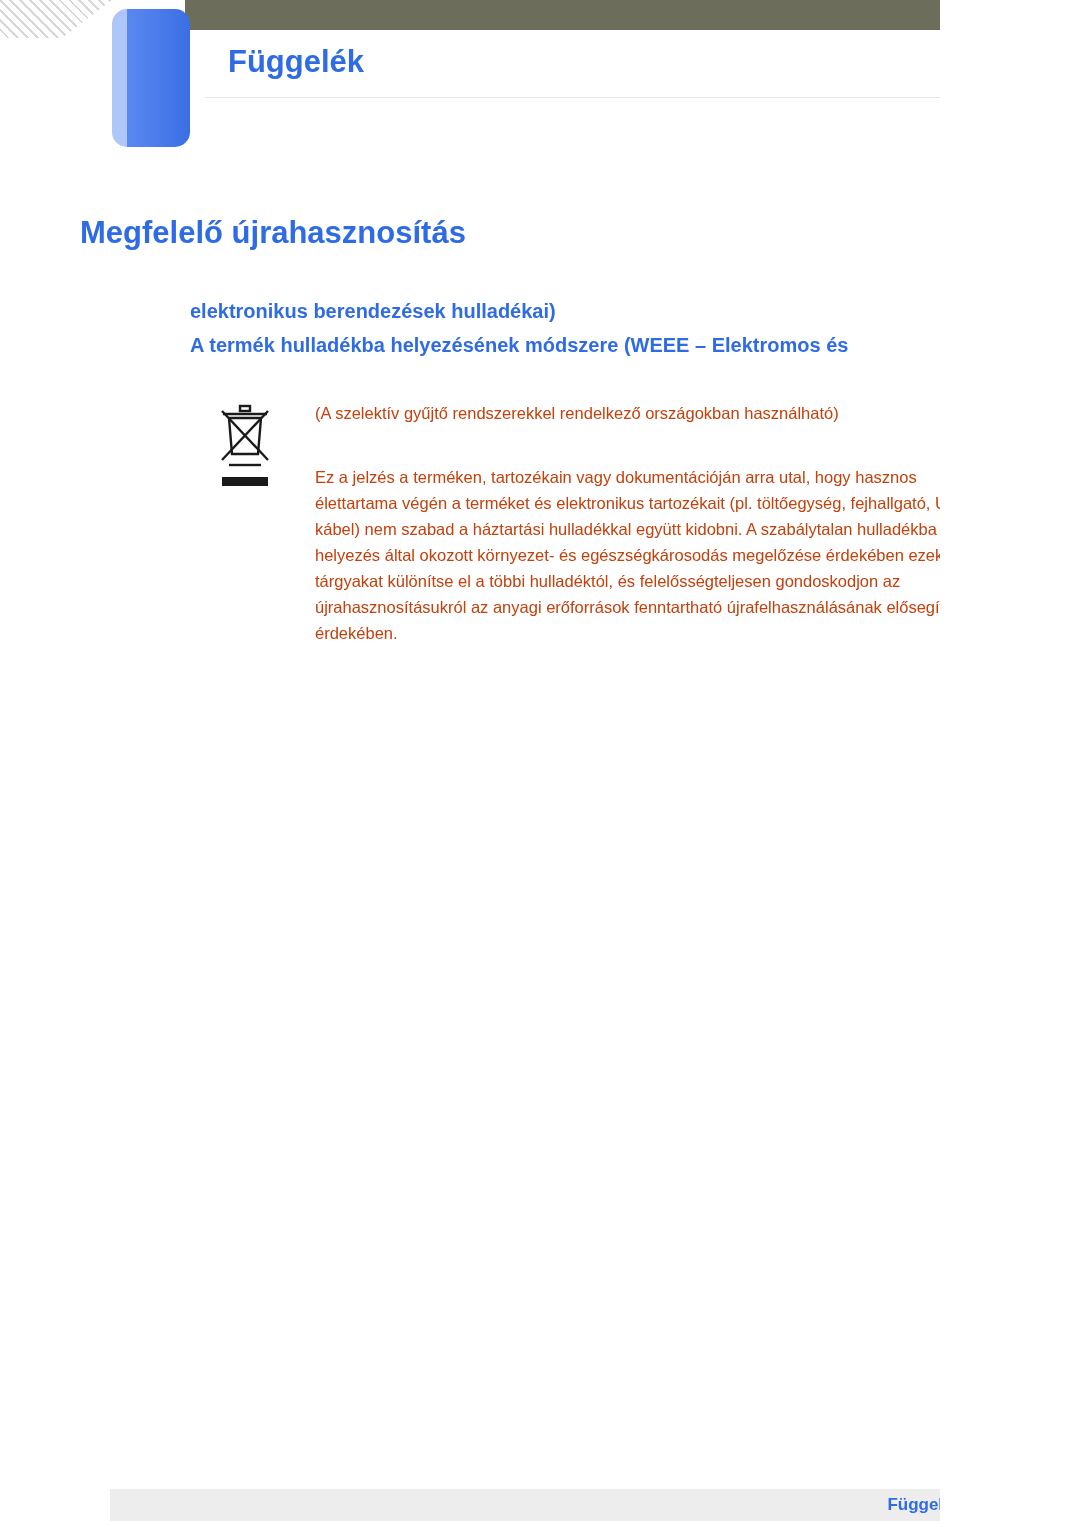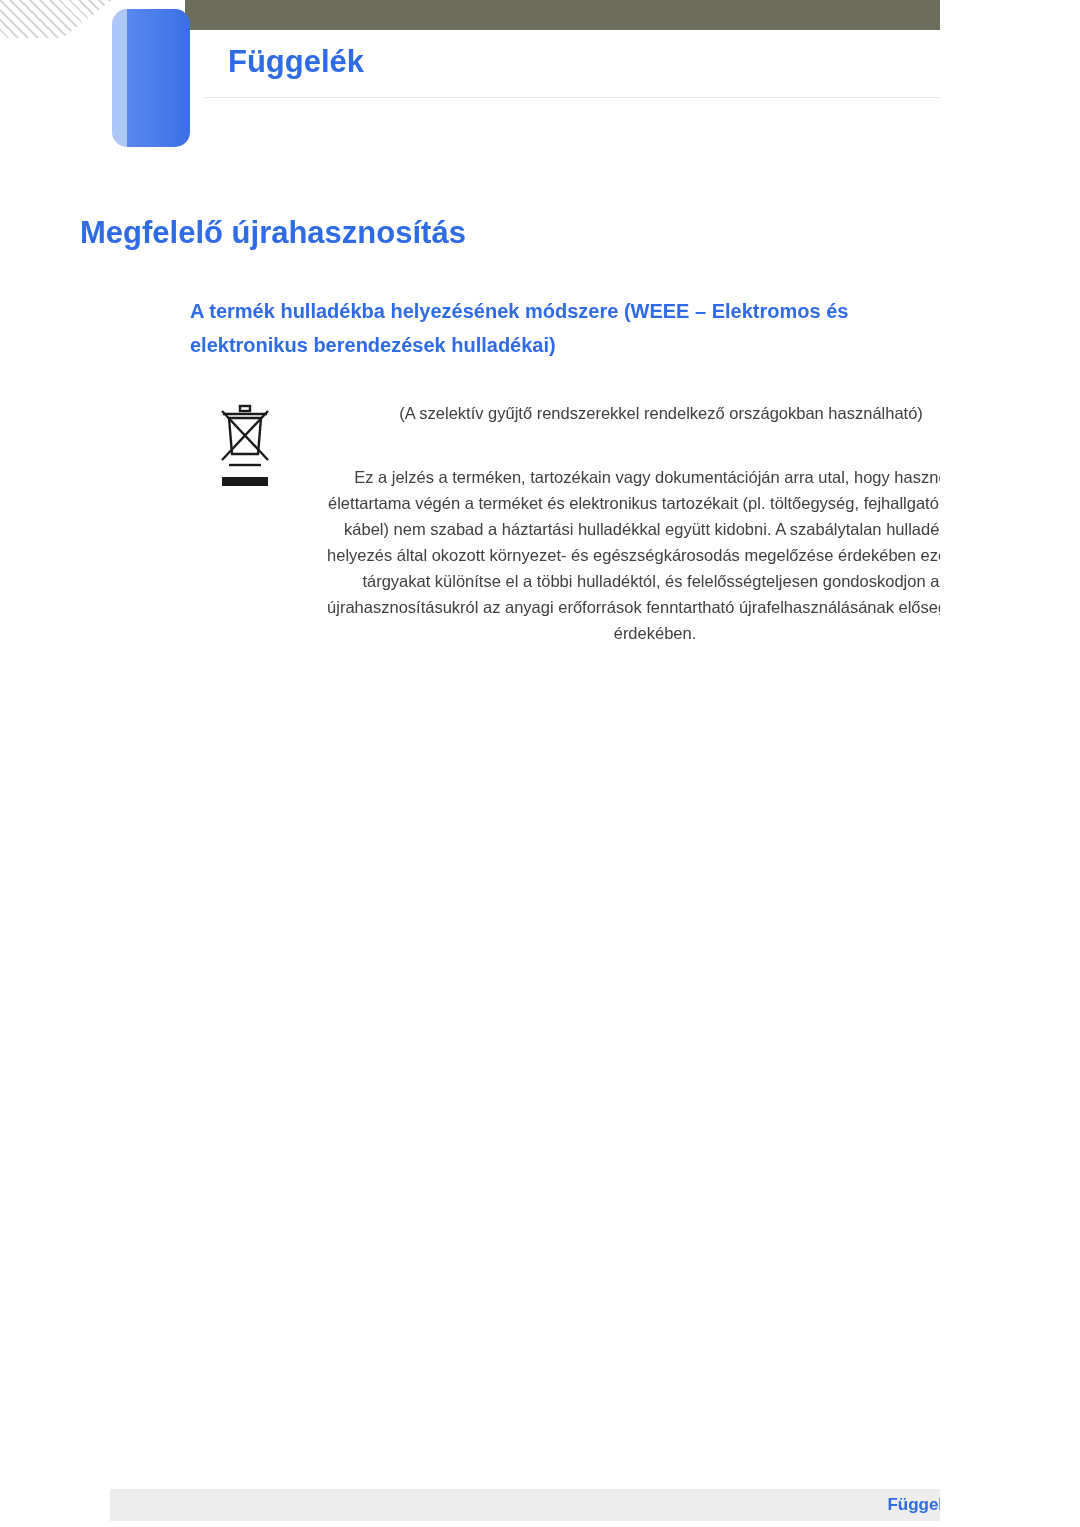--- a/index.html
+++ b/index.html
@@ -60,21 +60,21 @@
   }
 
   .weee-icon {
     position: absolute; left: 216px; top: 402px;
     width: 58px; height: 94px;
   }
 
   .textcol {
     position: absolute; left: 315px; top: 400px;
     width: 692px;
-    font-size: 16.5px; line-height: 26px; color: #404040; text-align: center;
+    font-size: 16.5px; line-height: 26px; color: #c2410c;
   }
   .textcol .note { margin: 0 0 38px 0; }
   .textcol .para1 { margin: 0 12px 42px 0; }
   .textcol .para2 { margin: 0 0 20px 0; }
   .textcol .para3 { margin: 0; }
 
   
   .footer {
     position: absolute; left: 110px; top: 1489px;
     width: 970px; height: 32px;
@@ -101,22 +101,22 @@
   <div class="hatch"></div>
   <div class="topbar"></div>
   <div class="blue-tab"></div>
 
   <div class="chapter-title">Függelék</div>
   <div class="header-rule"></div>
 
   <h1 class="doc-title">Megfelelő újrahasznosítás</h1>
 
   <div class="subsection">
+    <div>elektronikus berendezések hulladékai)</div>
     <div>A termék hulladékba helyezésének módszere (WEEE – Elektromos és</div>
-    <div>elektronikus berendezések hulladékai)</div>
   </div>
 
   <svg class="weee-icon" viewBox="0 0 58 94">
     <g fill="none" stroke="#1a1a1a" stroke-width="2.4">
       <rect x="24" y="4" width="10" height="5"></rect>
       <line x1="7" y1="12" x2="51" y2="12"></line>
       <path d="M13 16 L45 16 L42 52 L16 52 Z"></path>
       <line x1="6" y1="9" x2="52" y2="58"></line>
       <line x1="52" y1="9" x2="6" y2="58"></line>
       <line x1="13" y1="63" x2="45" y2="63"></line>

